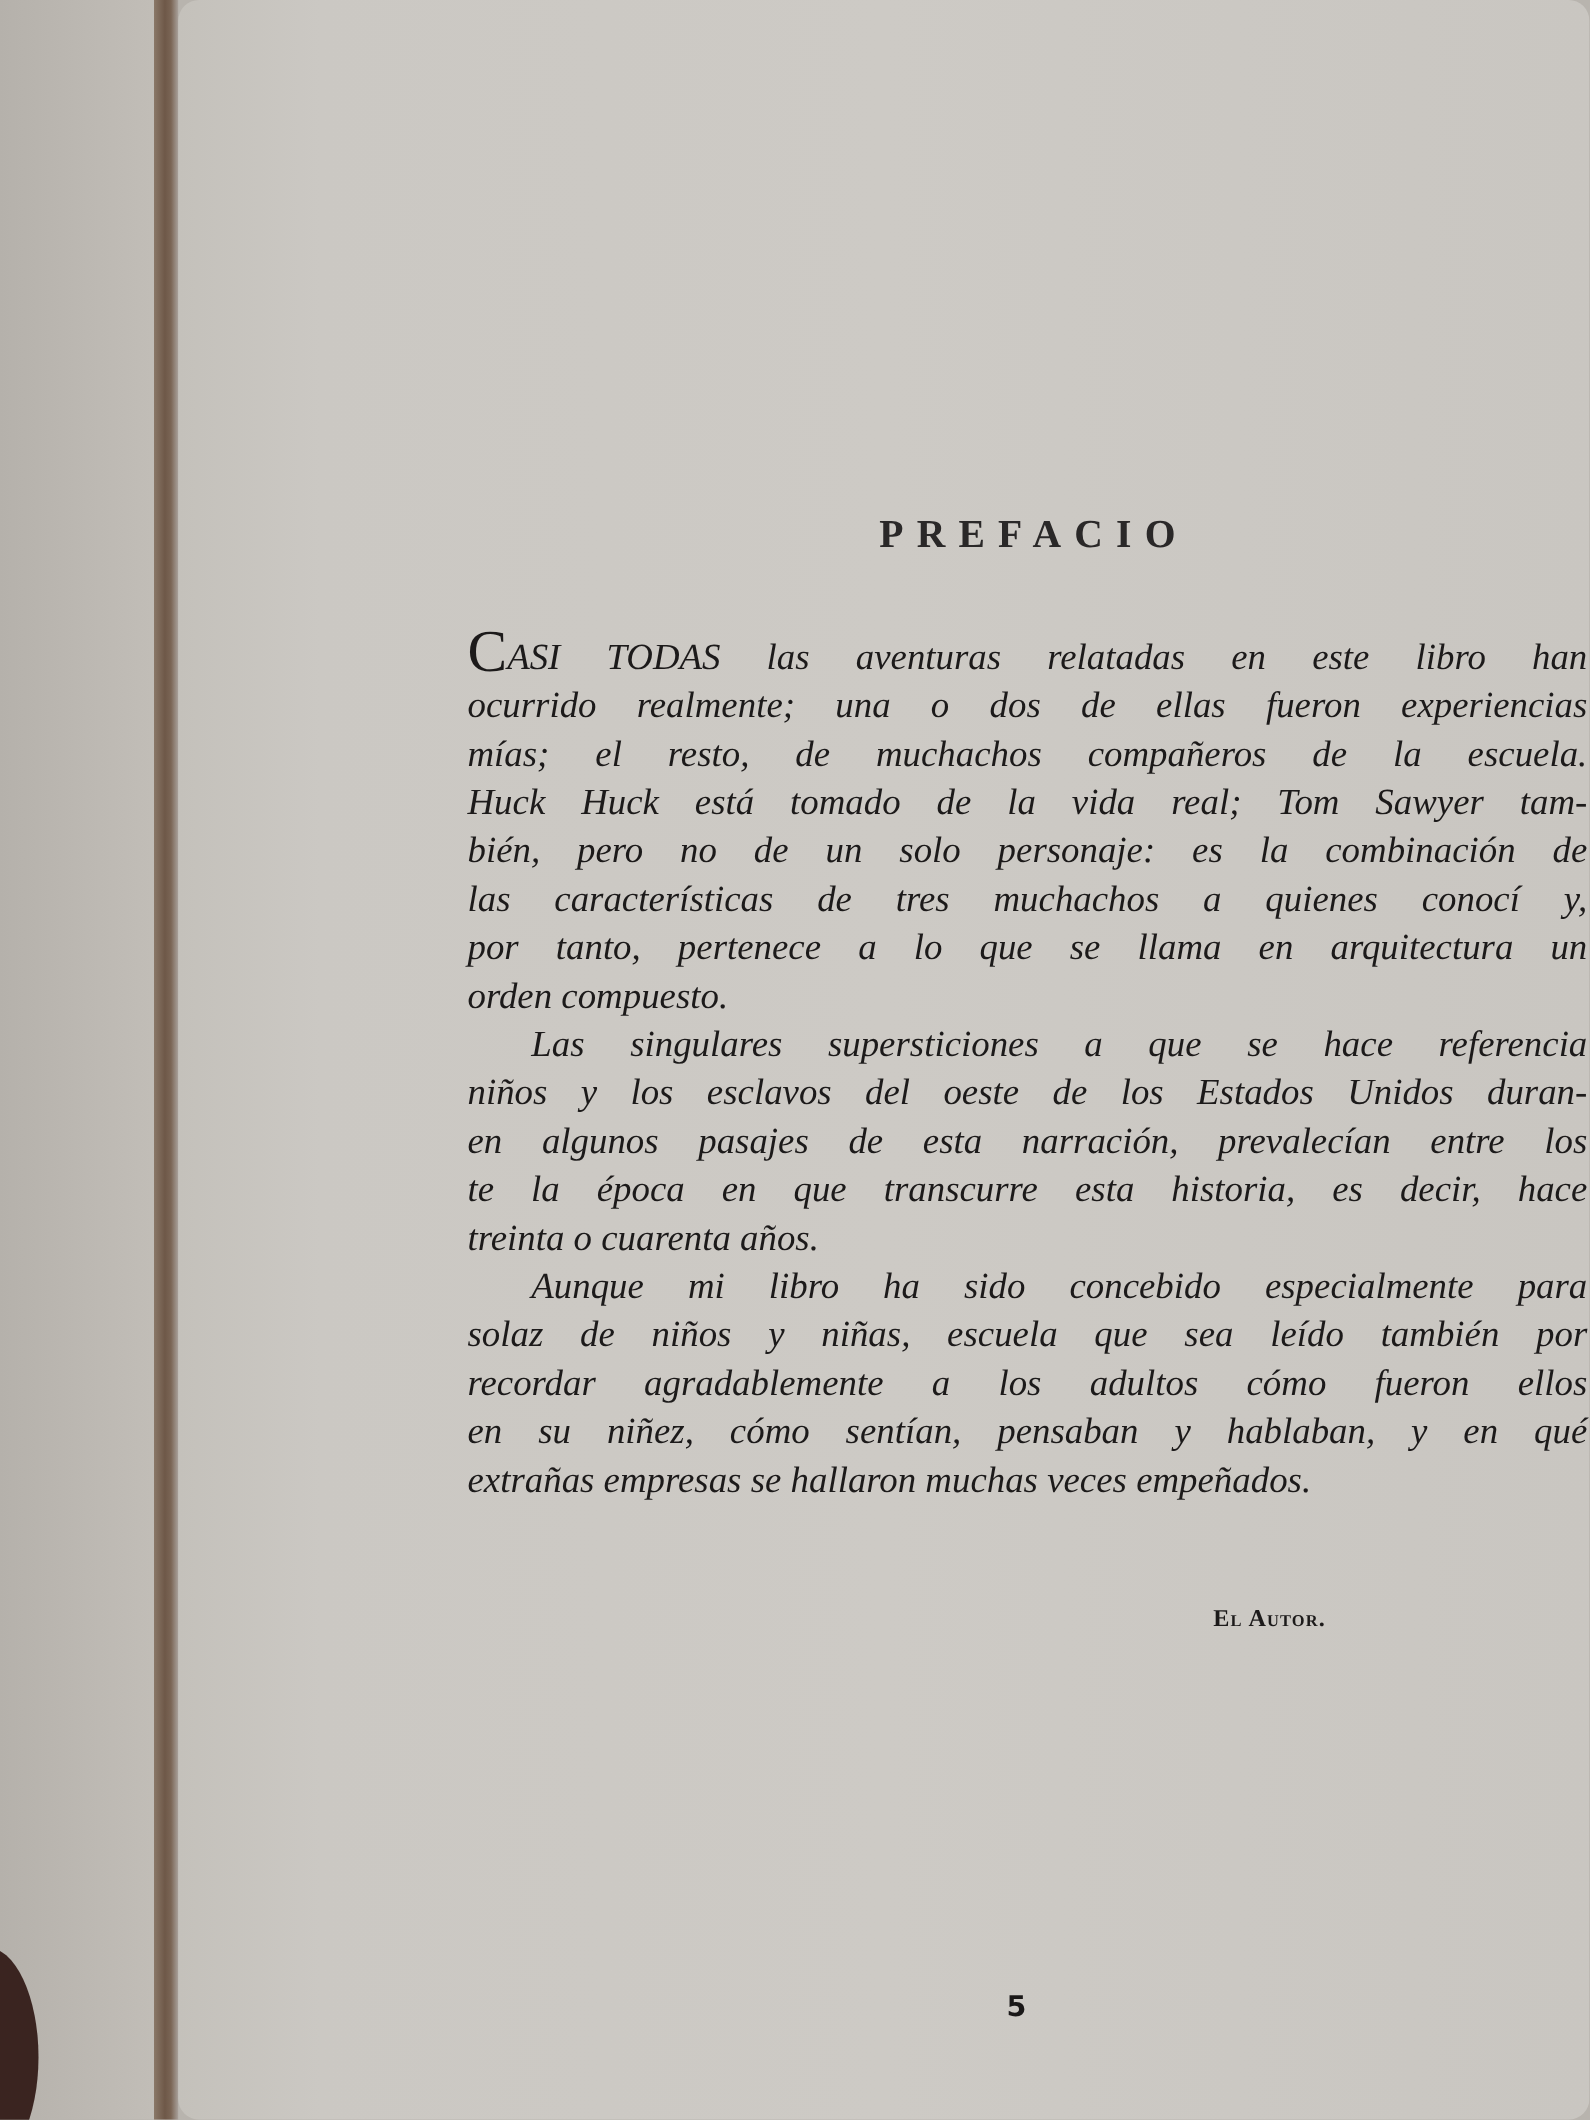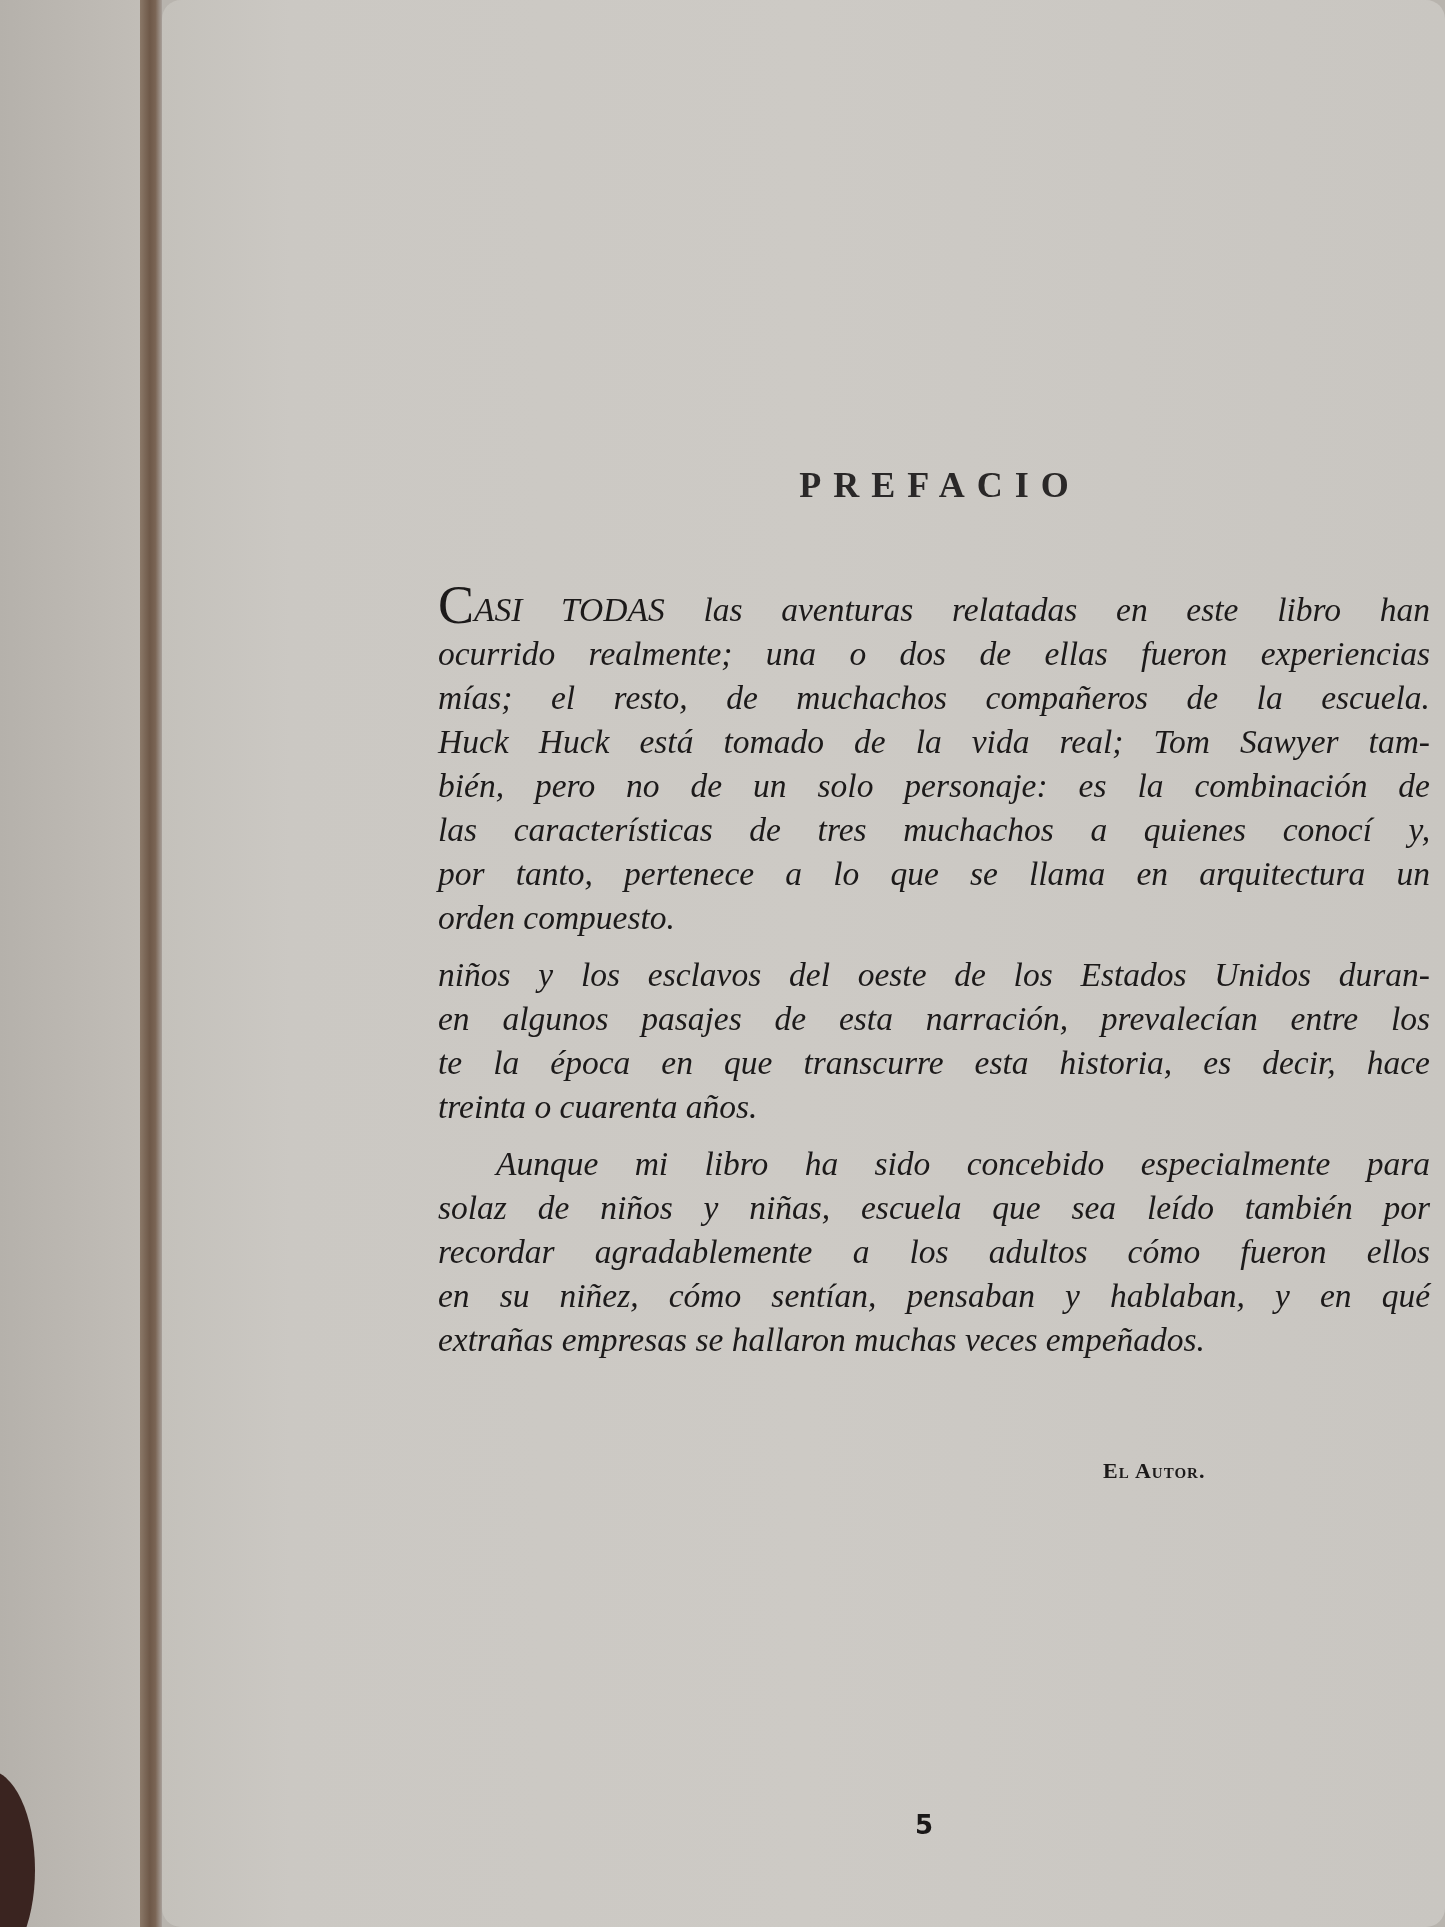--- a/index.html
+++ b/index.html
@@ -70,21 +70,21 @@
       left: 0;
       width: 1018px;
       font-family: "Liberation Serif", serif;
       font-style: italic;
       font-size: 33.5px;
       line-height: 44px;
       color: #1c1a1a;
       text-align: justify;
       text-align-last: left;
     }
-    .body-text p { margin: 13px; }
+    .body-text p { margin: 0; }
     .body-text .line {
       display: block;
       text-align: justify;
       text-align-last: justify;
       white-space: nowrap;
     }
     .body-text .line.last {
       text-align-last: left;
     }
     .body-text .indent { padding-left: 58px; }
@@ -135,20 +135,21 @@
           <span class="line">ocurrido realmente; una o dos de ellas fueron experiencias</span>
           <span class="line">mías; el resto, de muchachos compañeros de la escuela.</span>
           <span class="line">Huck Huck está tomado de la vida real; Tom Sawyer tam-</span>
           <span class="line">bién, pero no de un solo personaje: es la combinación de</span>
           <span class="line">las características de tres muchachos a quienes conocí y,</span>
           <span class="line">por tanto, pertenece a lo que se llama en arquitectura un</span>
           <span class="line last">orden compuesto.</span>
         </p>
 
         <p>
+          <span class="line indent">Las singulares supersticiones a que se hace referencia</span>
           <span class="line">niños y los esclavos del oeste de los Estados Unidos duran-</span>
           <span class="line">en algunos pasajes de esta narración, prevalecían entre los</span>
           <span class="line">te la época en que transcurre esta historia, es decir, hace</span>
           <span class="line last">treinta o cuarenta años.</span>
         </p>
 
         <p>
           <span class="line indent">Aunque mi libro ha sido concebido especialmente para</span>
           <span class="line">solaz de niños y niñas, escuela que sea leído también por</span>
           <span class="line">recordar agradablemente a los adultos cómo fueron ellos</span>

